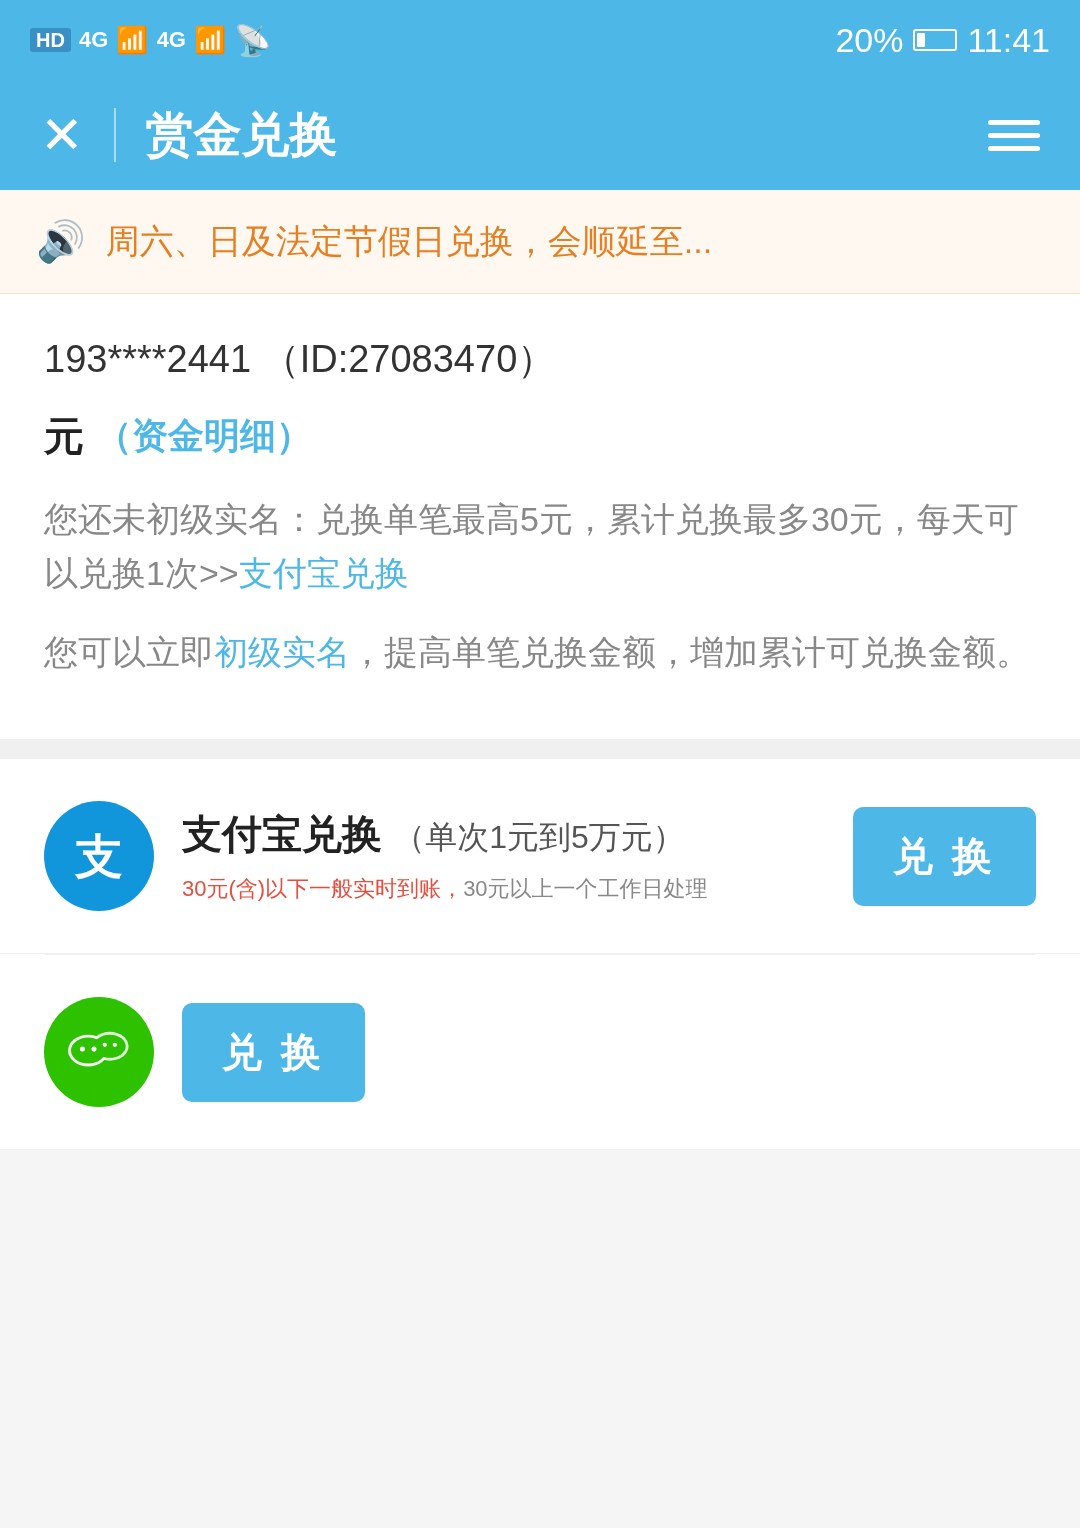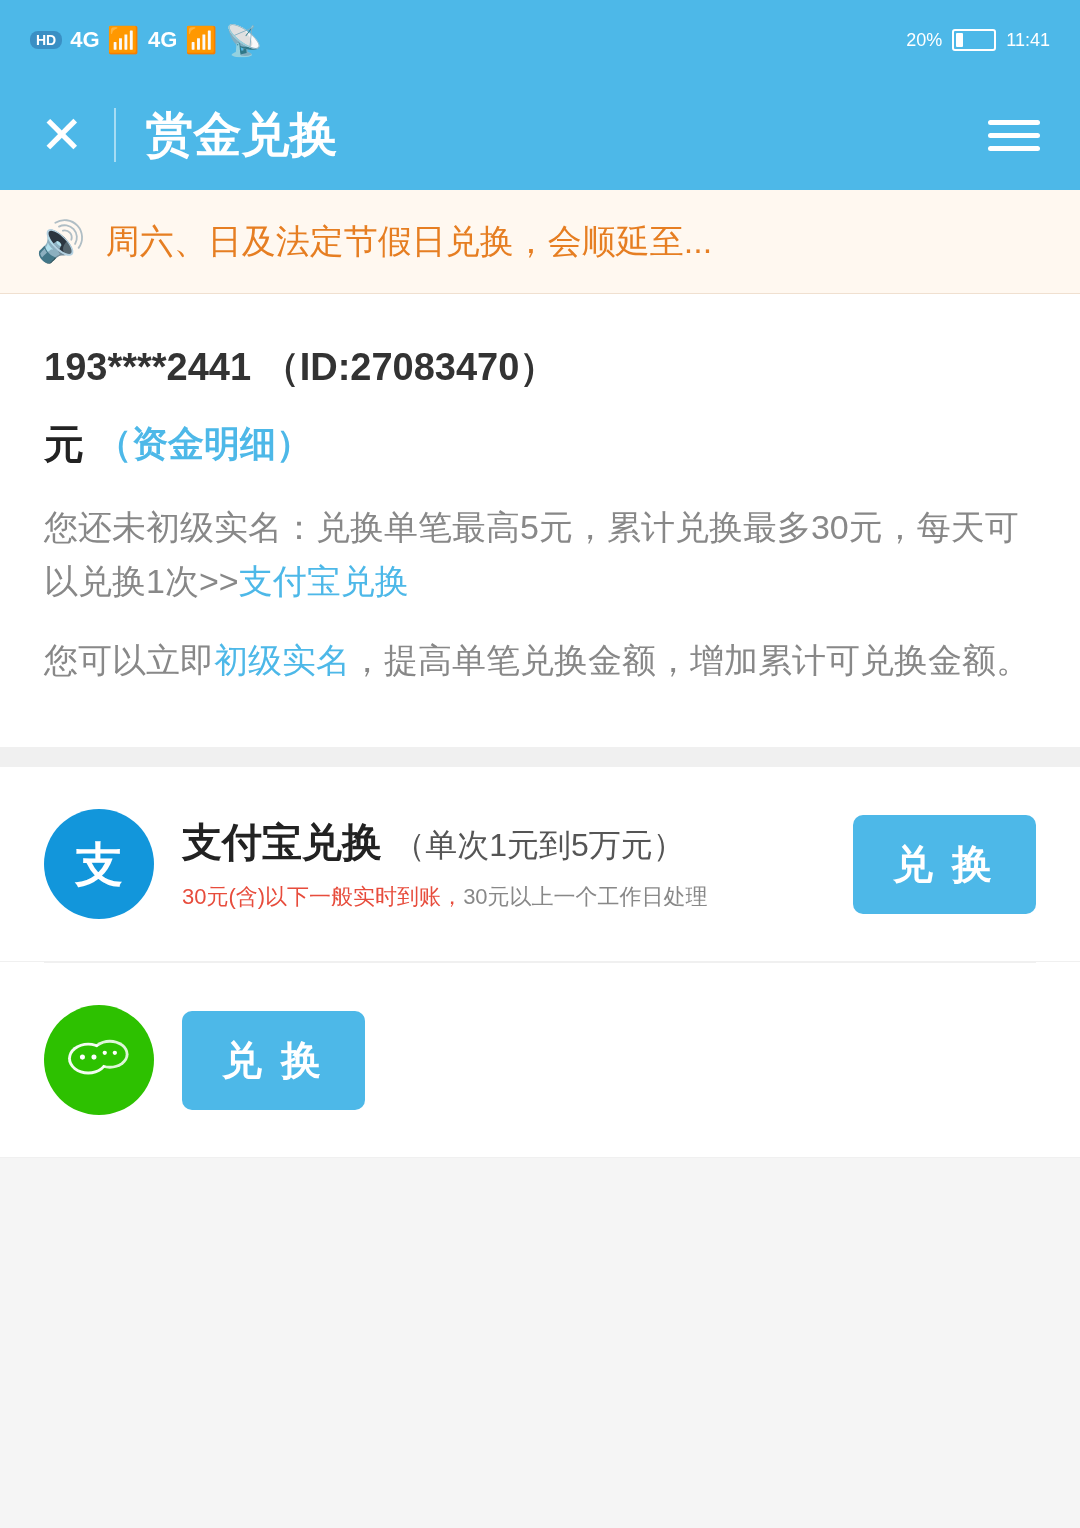--- a/index.html
+++ b/index.html
@@ -23,32 +23,32 @@
       padding: 0 30px;
     }
     .status-left {
       display: flex;
       align-items: center;
       gap: 8px;
     }
     .status-left .hd-badge {
       background: #3a8fc4;
       color: white;
-      font-size: 14px;
+      font-size: 20px;
       font-weight: bold;
       padding: 2px 6px;
-      border-radius: 8px;
+      border-radius: 3px;
       line-height: 1;
     }
     .status-right {
       display: flex;
       align-items: center;
       gap: 10px;
       color: white;
-      font-size: 18px;
+      font-size: 34px;
       font-weight: 500;
     }
 
     
     .toolbar {
       background: #4db8e8;
       height: 110px;
       display: flex;
       align-items: center;
       justify-content: space-between;
@@ -117,22 +117,21 @@
     
     .main-content {
       background: white;
       padding: 40px 44px;
     }
 
     .user-id {
       font-size: 38px;
       color: #333;
       margin-bottom: 24px;
-      font-weight: 700;
-      margin-top: 8px;
+      font-weight: 400;
     }
 
     .balance-row {
       display: flex;
       align-items: center;
       gap: 12px;
       margin-bottom: 28px;
       font-size: 38px;
       color: #333;
       font-weight: bold;

